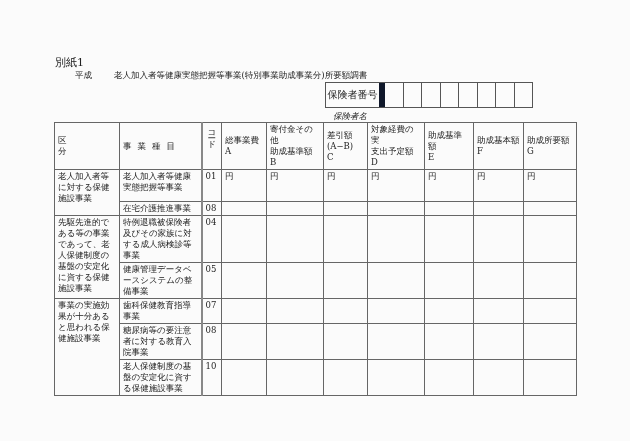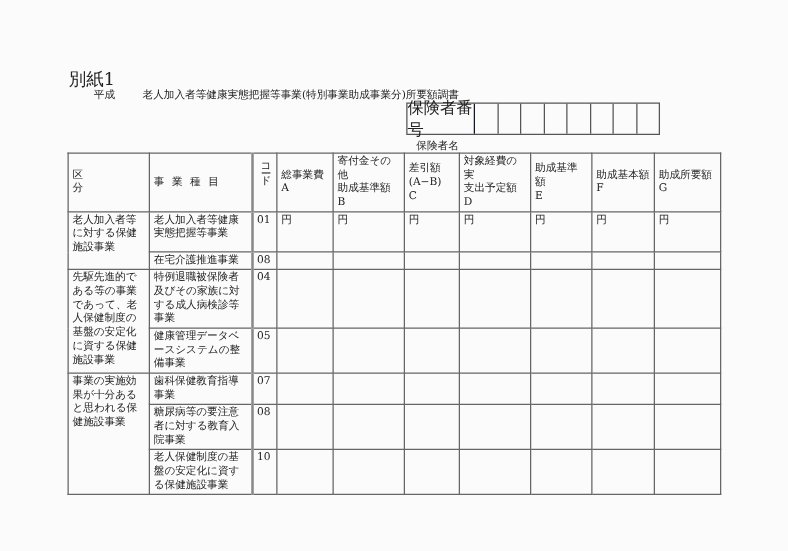--- a/index.html
+++ b/index.html
@@ -1,28 +1,28 @@
 <!DOCTYPE html>
 <html><head>
 <meta charset="utf-8">
 <style>
   html, body { margin: 0; padding: 0; }
   body {
     width: 630px; height: 441px; background: #fbfbfb; position: relative; overflow: hidden;
     font-family: "DejaVu Serif", "Liberation Serif", serif; color: #222; font-size: 8.5px;
   }
   .abs { position: absolute; }
-  .annex { left: 55px; top: 55px; font-size: 14px; }
+  .annex { left: 55px; top: 55px; font-size: 11px; }
   .title { left: 75px; top: 70px; font-size: 8.5px; white-space: nowrap; }
   .title .era { margin-right: 22px; margin-top: 48px; }
   .insurer-box { left: 325px; top: 82px; height: 26px; display: flex; border: 1px solid #555; box-sizing: border-box; }
-  .insurer-box .lbl { width: 53px; border-right: 1px solid #0f172a; display: flex; align-items: center; justify-content: center; font-size: 13px; }
+  .insurer-box .lbl { width: 53px; border-right: 6px solid #0f172a; display: flex; align-items: center; justify-content: center; font-size: 10px; }
   .insurer-box .cell { width: 17.5px; border-right: 1px solid #555; }
   .insurer-box .cell:last-child { border-right: none; }
-  .insurer-name { left: 333px; top: 111px; font-size: 8.5px; }
+  .insurer-name { left: 333px; top: 111px; font-size: 8.5px; font-style: italic; }
 
   table.main { position: absolute; left: 54px; top: 122px; border-collapse: collapse; table-layout: fixed; }
   table.main td, table.main th { border: 1px solid #666; padding: 1px 3px; vertical-align: top; font-weight: normal; text-align: left; line-height: 11px; font-size: 8.5px; overflow: hidden; }
   table.main th { vertical-align: middle; }
   th.ku, th.jigyo { text-align: center; letter-spacing: 6px; }
   th.ku .sp { display: inline-block; width: 30px; }
   th.code { writing-mode: vertical-rl; text-align: center; padding: 2px 0; letter-spacing: 0; }
   td.code { vertical-align: middle; text-align: left; padding-left: 4px; margin-left: 32px; }
   td.yen { text-align: right; vertical-align: top; }
   th.col .ln { display: block; }

